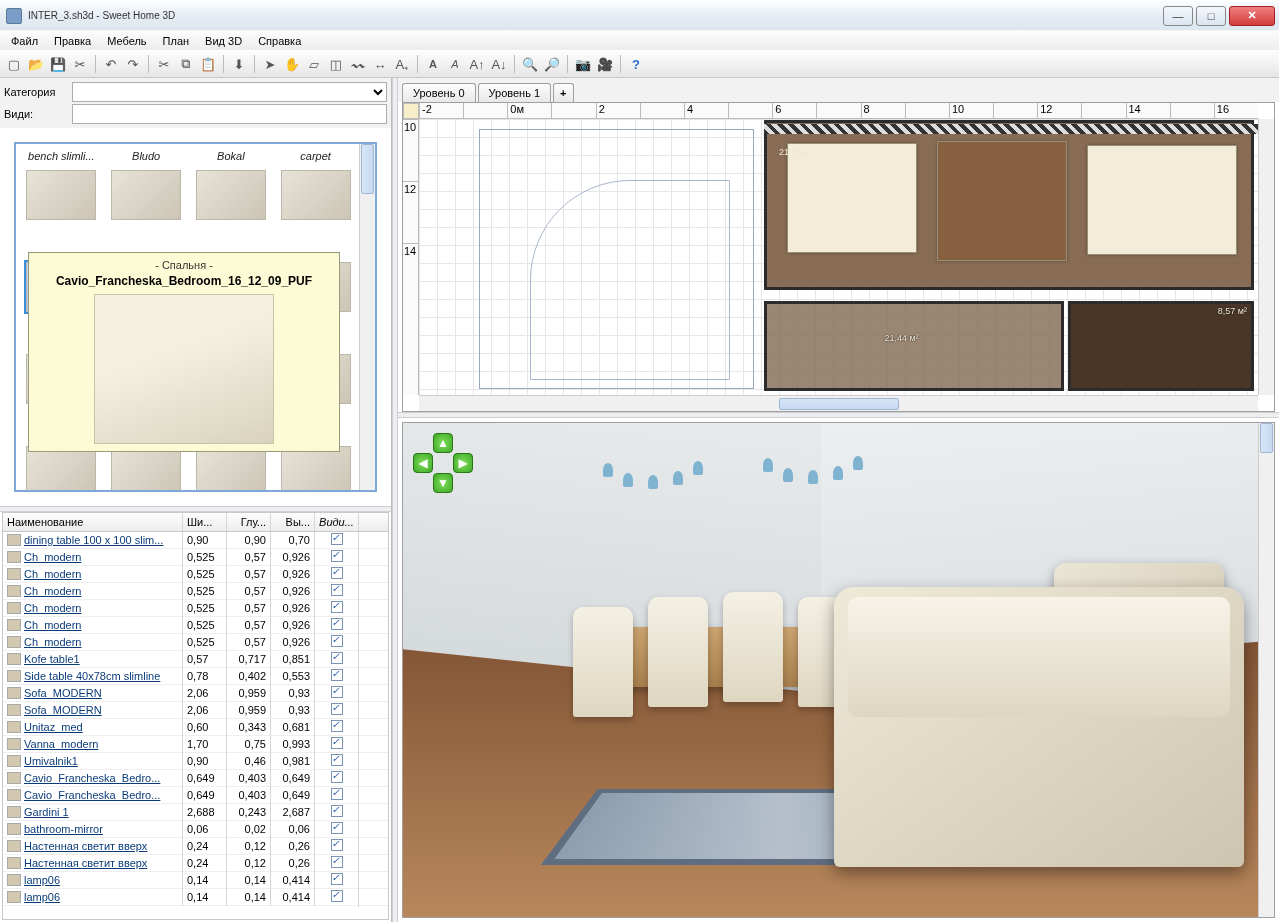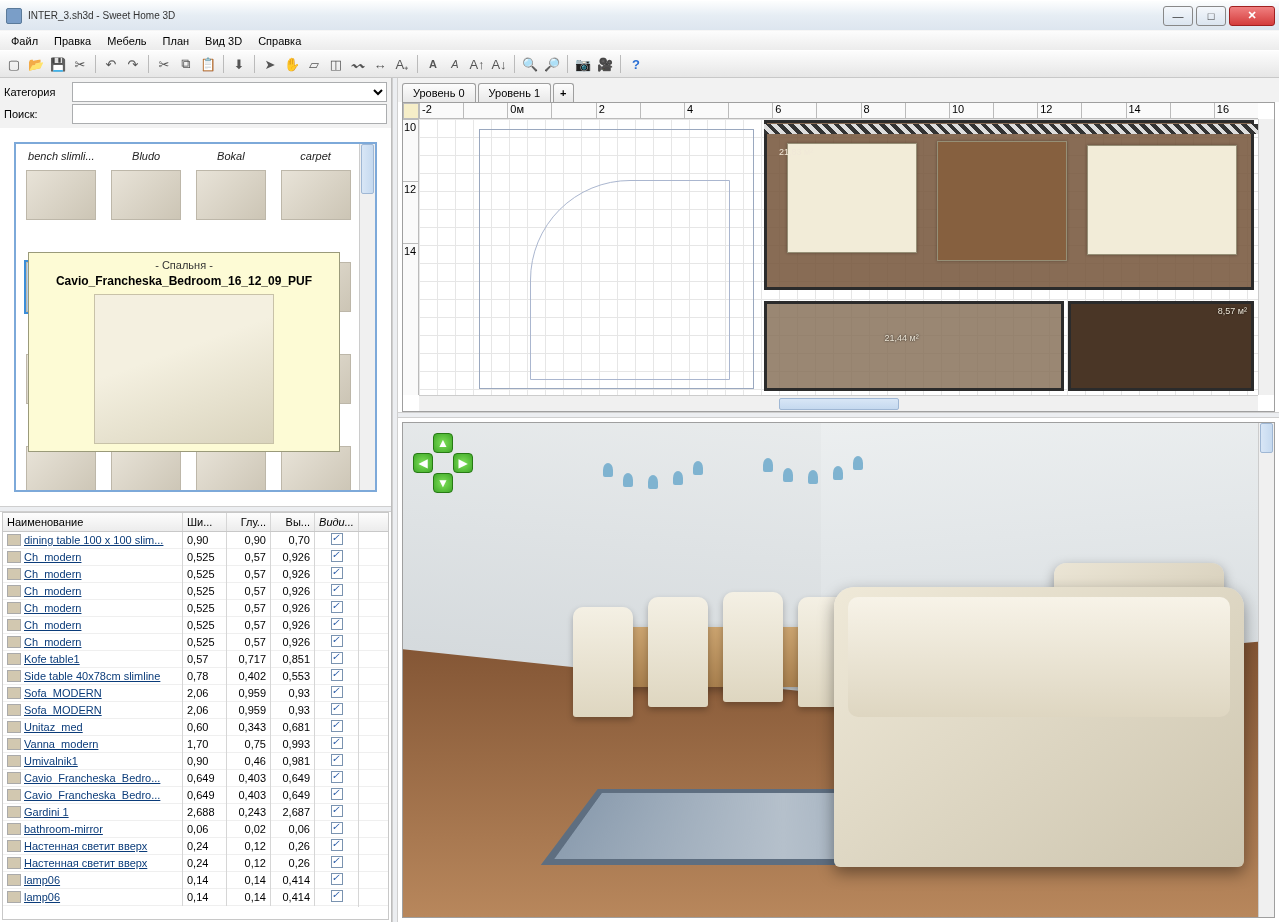--- a/index.html
+++ b/index.html
@@ -168,21 +168,21 @@
 
 <div class="main">
 
   <div class="left">
     <div class="catalog-ctrl">
       <div class="ctrl-row">
         <label>Категория</label>
         <select><option>Все</option></select>
       </div>
       <div class="ctrl-row">
-        <label>Поиск:</label>
+        <label>Види:</label>
         <input type="text" style="">
       </div>
     </div>
 
     <div class="catalog">
       <div class="cat-grid" id="cat-grid">
           <div class="cat-item">
             <div class="nm">bench slimli...</div>
             <div class="thumb"></div>
             <div class="cap"></div>

